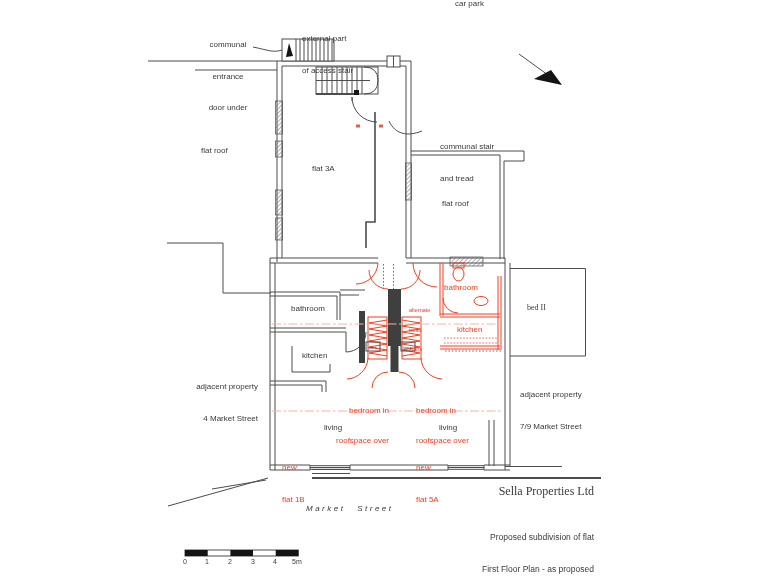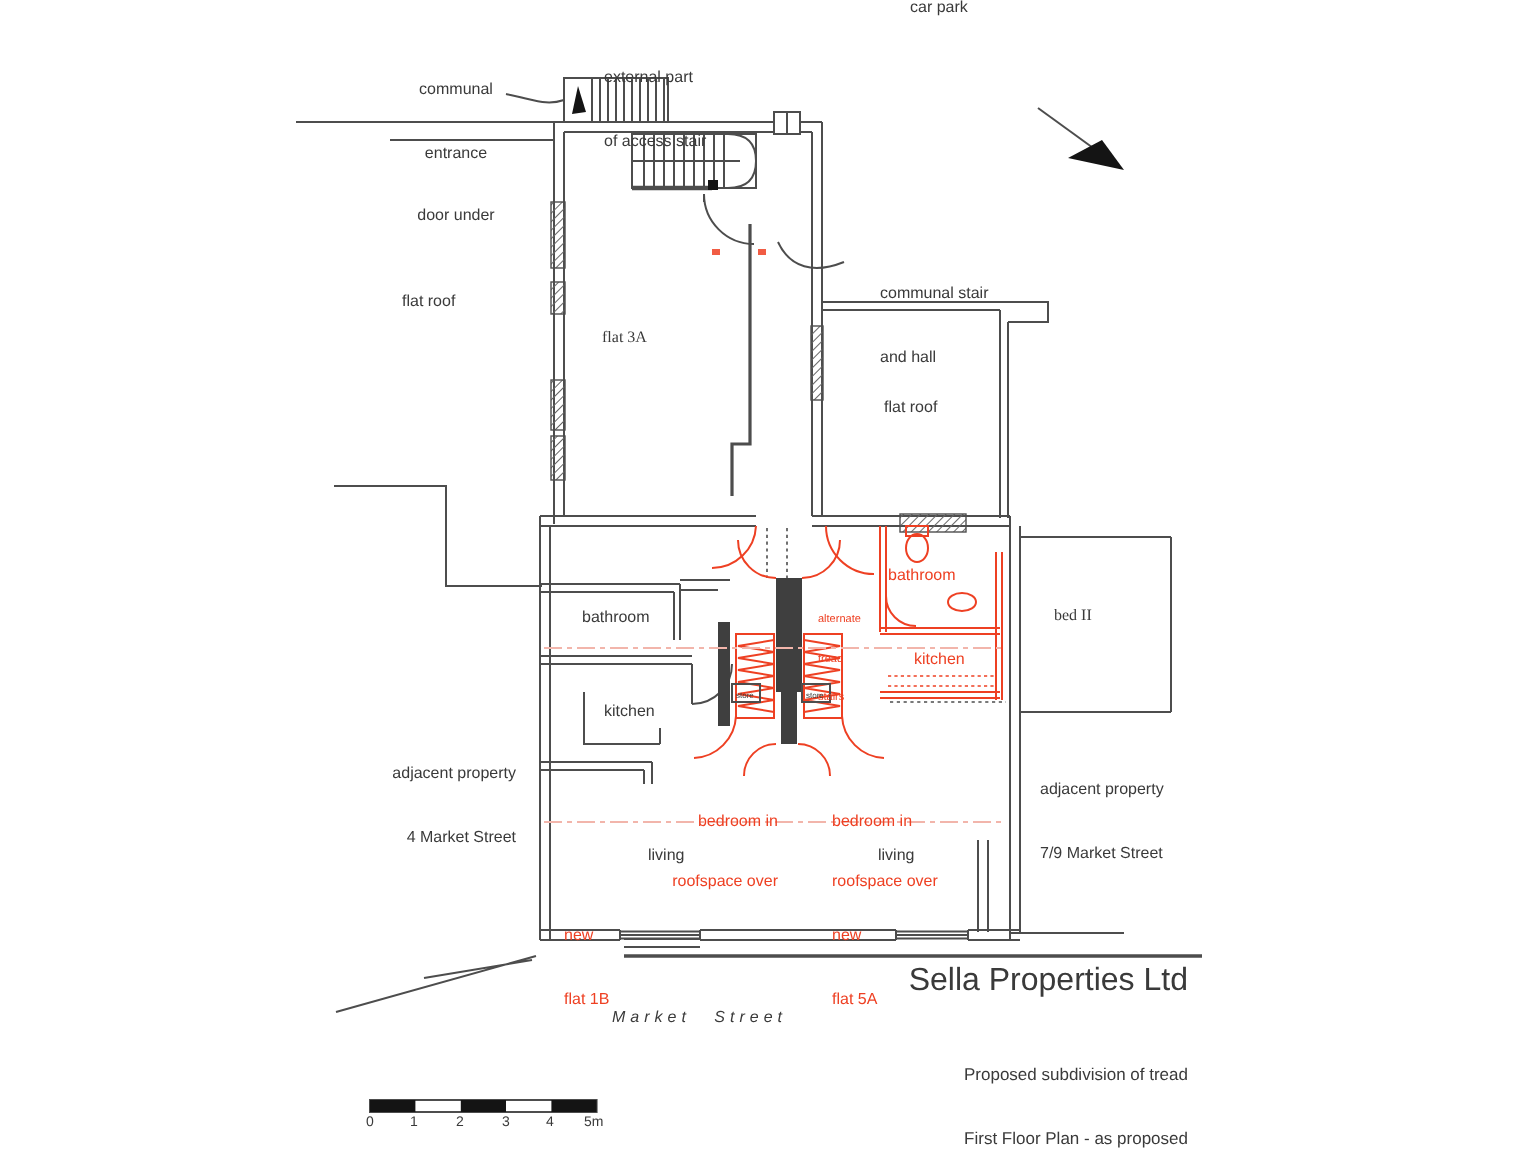--- a/index.html
+++ b/index.html
@@ -8,21 +8,21 @@
   html,body{margin:0;padding:0;background:#fff;}
   .canvas{position:relative;width:768px;height:576px;background:#fff;
           font-family:"Liberation Sans",sans-serif;overflow:hidden;}
   svg.plan{position:absolute;left:0;top:0;}
   .lbl{position:absolute;color:var(--ink);font-size:8px;line-height:10.5px;white-space:pre;}
   .red{color:var(--new-work);}
   .sm{font-size:5.5px;line-height:6.5px;}
   .tiny{font-size:4px;line-height:5px;}
   .ctr{text-align:center;}
   .rt{text-align:right;}
-  .title{font-size:16px;line-height:14px;}
+  .title{font-size:12px;line-height:14px;font-family:Liberation Serif, serif;}
   .tb{font-size:8.5px;line-height:10px;}
   .ms{letter-spacing:2.5px;word-spacing:7px;font-style:italic;}
   .num{font-size:7px;}
   .w{stroke:var(--line);fill:none;stroke-width:1;}
   .w16{stroke:var(--line);fill:none;stroke-width:1.6;}
   .wt{stroke:var(--line);fill:none;stroke-width:1.8;}
   .r{stroke:var(--new-work);fill:none;stroke-width:1;}
   .rd{stroke:var(--new-work);fill:none;stroke-width:.8;stroke-dasharray:1.6 1.6;}
   .kd{stroke:var(--line);fill:none;stroke-width:.8;stroke-dasharray:1.6 1.8;}
   .pink{stroke:var(--roofspace-line);fill:none;stroke-width:1;stroke-dasharray:9 2.5 2.5 2.5;}
@@ -164,25 +164,25 @@
     <div>of access stair</div>
   </div>
 
   <div class="lbl ctr" style="left:193px;top:19px;width:70px;">
     <div>communal</div>
     <div>entrance</div>
     <div>door under</div>
   </div>
 
   <span class="lbl" style="left:201px;top:146px;">flat roof</span>
-  <span class="lbl" style="left:301px;top:164px;font-family:Liberation Serif, serif;">flat 3A</span>
+  <span class="lbl" style="left:312px;top:164px;">flat 3A</span>
 
   <div class="lbl" style="left:424px;top:121px;margin-left:16px;">
     <div>communal stair</div>
-    <div>and hall</div>
+    <div>and tread</div>
   </div>
 
   <span class="lbl" style="left:442px;top:199px;">flat roof</span>
   <span class="lbl" style="left:291px;top:304px;">bathroom</span>
   <span class="lbl" style="left:302px;top:351px;">kitchen</span>
   <span class="lbl" style="left:527px;top:303px;font-family:Liberation Serif, serif;">bed II</span>
 
   <div class="lbl rt" style="left:170px;top:361px;width:88px;">
     <div>adjacent property</div>
     <div>4 Market Street</div>
@@ -225,21 +225,21 @@
 
   <div class="lbl red" style="left:416px;top:442px;">
     <div>new</div>
     <div>flat 5A</div>
   </div>
 
   <span class="lbl ms" style="left:306px;top:504px;">Market Street</span>
 
   <div class="lbl rt title" style="left:394px;top:484px;width:200px;">Sella Properties Ltd</div>
   <div class="lbl rt tb" style="left:394px;top:512px;width:200px;">
-    <div>Proposed subdivision of tread</div>
+    <div>Proposed subdivision of flat</div>
   </div>
   <div class="lbl rt tb" style="left:394px;top:544px;width:200px;">
     <div>First Floor Plan - as proposed</div>
     
     
   </div>
 
   <span class="lbl num" style="left:183px;top:557px;">0</span>
   <span class="lbl num" style="left:205px;top:557px;">1</span>
   <span class="lbl num" style="left:228px;top:557px;">2</span>

